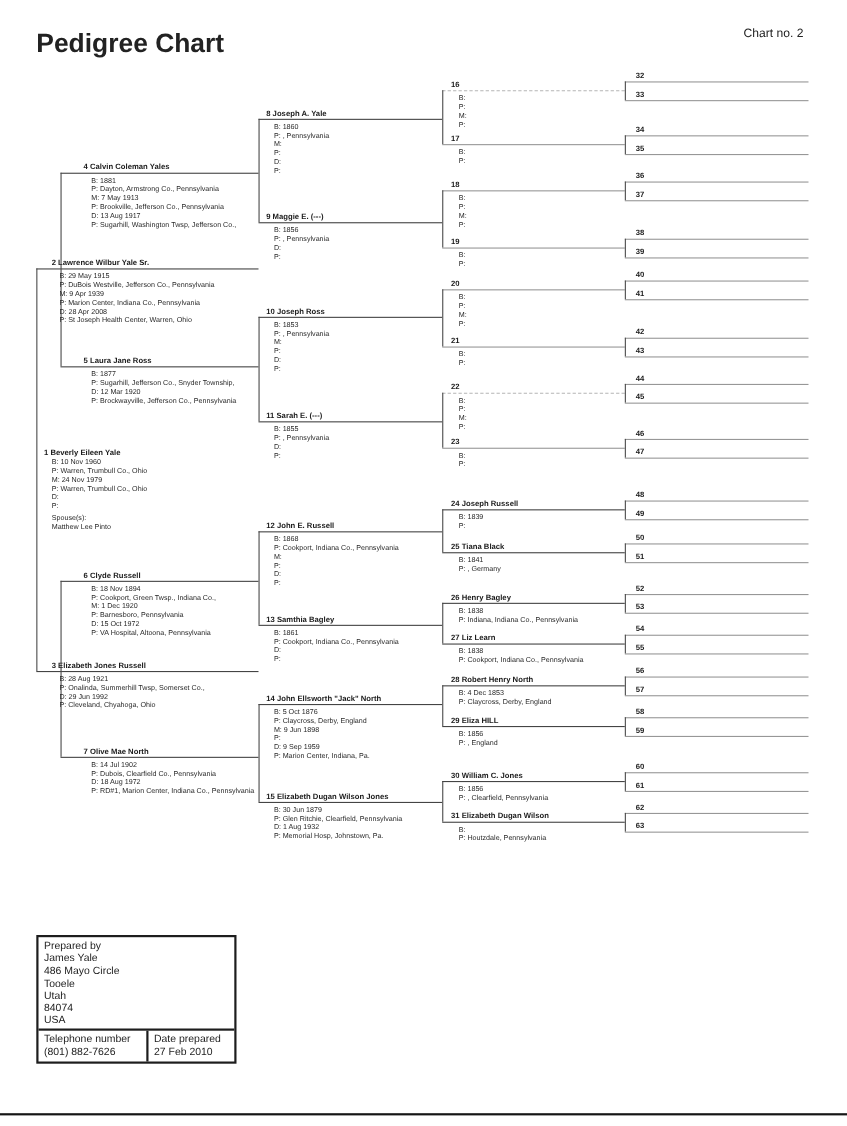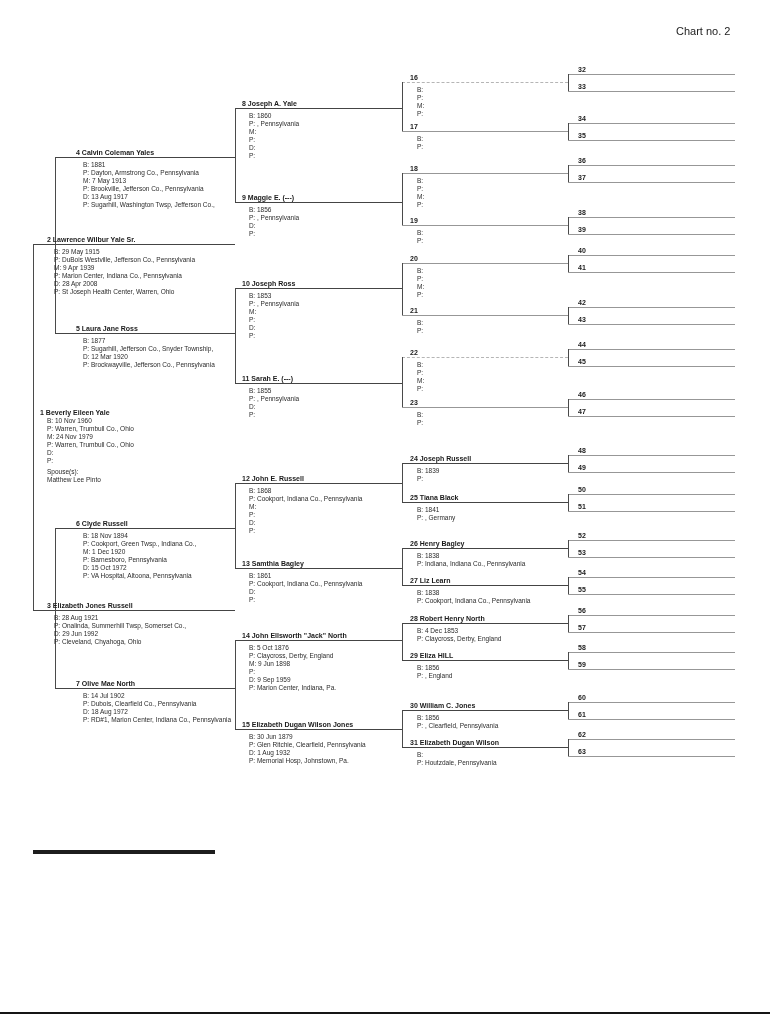--- a/index.html
+++ b/index.html
@@ -23,20 +23,21 @@
   .prep-cell{padding:2px 5px 3px 5px;}
   .prep-cell.left{width:88px;border-right:2px solid #1d1d1d;}
   .prep-cell div{font-size:9.5px;line-height:11.2px;white-space:nowrap;color:#1d1d1d;}
   .edge{position:absolute;left:0;top:1012px;width:770px;height:2px;background:#151515;}
 </style>
 </head>
 <body>
 
 <div class="page">
 
+  <div class="title">Pedigree Chart</div>
   <div class="chartno">Chart no. 2</div>
 
   <i class="hl" style="left:33px;top:244px;width:202px"></i>
   <i class="hl" style="left:33px;top:610px;width:202px"></i>
   <i class="hl" style="left:55px;top:157px;width:180px"></i>
   <i class="hl" style="left:55px;top:333px;width:180px"></i>
   <i class="hl" style="left:55px;top:528px;width:180px"></i>
   <i class="hl" style="left:55px;top:688px;width:180px"></i>
   <i class="hl" style="left:235px;top:108px;width:167px"></i>
   <i class="hl" style="left:235px;top:202px;width:167px"></i>
@@ -387,16 +388,35 @@
   <div class="num" style="left:578px;top:606px">56</div>
   <div class="num" style="left:578px;top:623px">57</div>
   <div class="num" style="left:578px;top:643px">58</div>
   <div class="num" style="left:578px;top:660px">59</div>
   <div class="num" style="left:578px;top:693px">60</div>
   <div class="num" style="left:578px;top:710px">61</div>
   <div class="num" style="left:578px;top:730px">62</div>
   <div class="num" style="left:578px;top:747px">63</div>
 
   <div class="prep">
+    <div class="prep-top">
+        <div class="fline">Prepared by</div>
+        <div class="fline">James Yale</div>
+        <div class="fline">486 Mayo Circle</div>
+        <div class="fline">Tooele</div>
+        <div class="fline">Utah</div>
+        <div class="fline">84074</div>
+        <div class="fline">USA</div>
+      </div>
+    <div class="prep-row">
+      <div class="prep-cell left">
+        <div>Telephone number</div>
+        <div>(801) 882-7626</div>
+      </div>
+      <div class="prep-cell">
+        <div>Date prepared</div>
+        <div>27 Feb 2010</div>
+      </div>
+    </div>
   </div>
 
   <div class="edge"></div>
 </div>
 
 </body></html>

